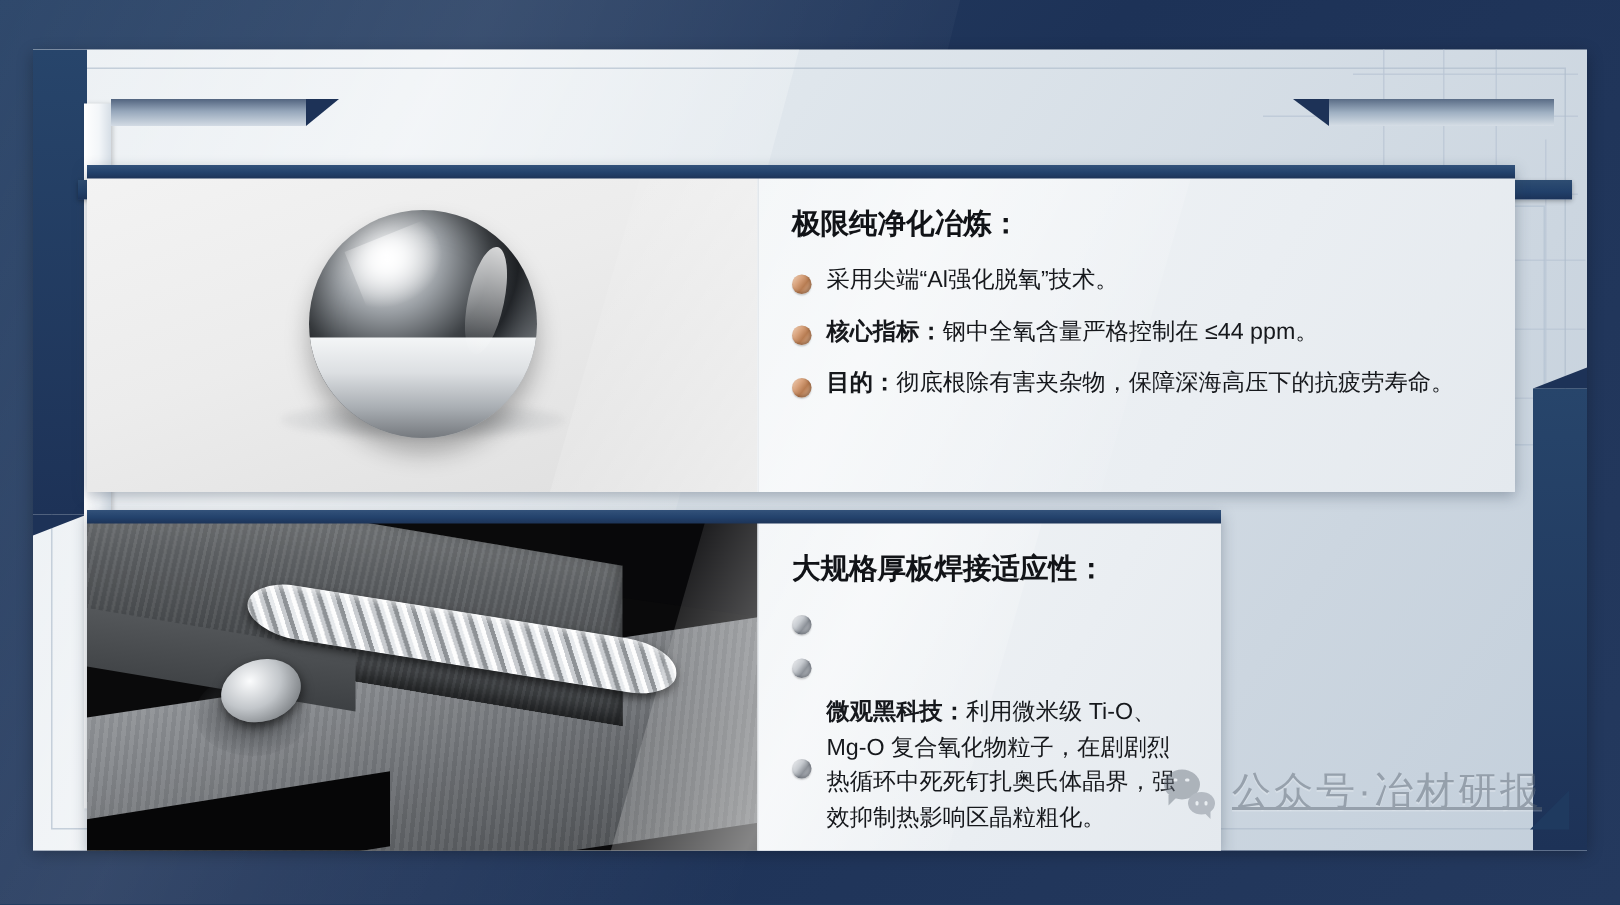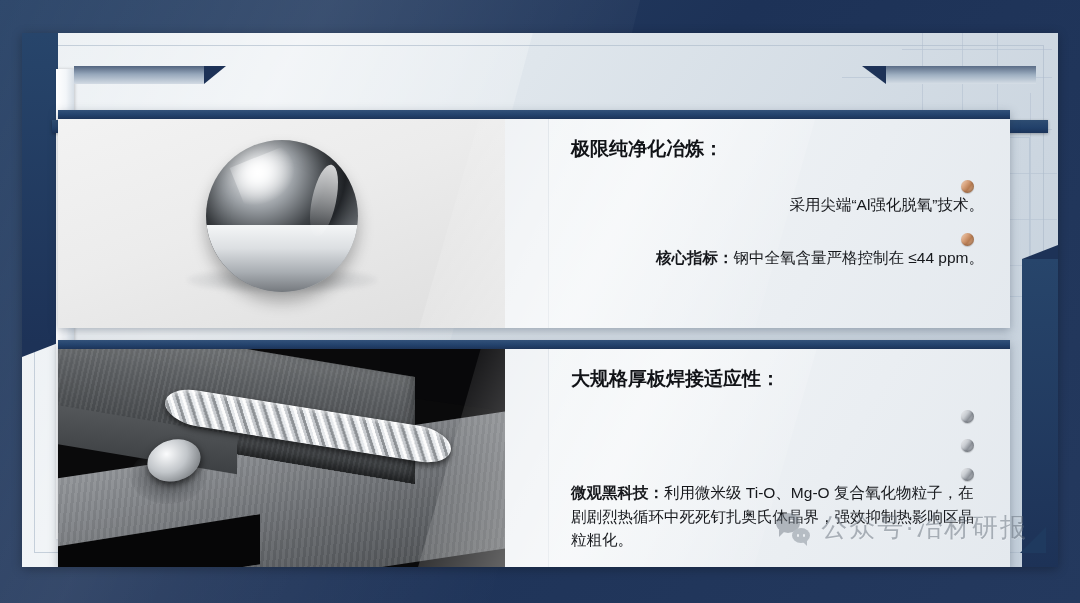--- a/index.html
+++ b/index.html
@@ -139,29 +139,28 @@
     box-shadow:0 1px 3px rgba(0,0,0,.3);
   }
 
   
   .card{
     position:absolute;
     display:flex;
     background:#eef1f4;
     box-shadow:0 3px 9px rgba(40,55,75,.34);
     overflow:hidden;
-    gap:43px;
   }
   .card-bar{
     position:absolute; left:0; top:0; right:0; height:9px;
     background:linear-gradient(180deg,#33527a 0%,#23426c 55%,#1d3458 100%);
     z-index:4;
   }
   .card1{ left:36px; top:77px; width:952px; height:218px; }
-  .card2{ left:36px; top:307px; width:952px; height:228px; }
+  .card2{ left:36px; top:307px; width:756px; height:228px; }
 
   .media{
     position:relative;
     width:447px; flex:0 0 447px;
     overflow:hidden;
   }
   .textpane{
     position:relative; flex:1;
     background:linear-gradient(120deg,#f2f5f7 0%,#eaeef2 60%,#e4e9ee 100%);
     padding:26px 26px 10px 22px;
@@ -172,23 +171,23 @@
     width:70%; height:200%;
     background:linear-gradient(100deg,rgba(255,255,255,0) 0%,rgba(255,255,255,.5) 50%,rgba(255,255,255,0) 100%);
     transform:rotate(16deg); pointer-events:none;
   }
   .heading{
     font-size:19px; font-weight:bold; color:#111317;
     margin-bottom:13px; position:relative; z-index:2;
   }
   .bullets{ list-style:none; position:relative; z-index:2; }
   .bullets li{
-    display:flex; align-items:flex-end;
+    display:flex; align-items:center;
     font-size:15.5px; color:#16181c;
-    line-height:1.52; margin-bottom:11px;flex-direction:column;
+    line-height:1.52; margin-bottom:11px;
   }
   .dot{
     flex:0 0 13px; width:13px; height:13px; margin-top:5px; margin-right:10px;
     border-radius:50%;
   }
   .dot.copper{
     background:
       linear-gradient(128deg,#f0d3bb 0%,#d8a27c 35%,#b77c52 60%,#e8c5a8 100%);
     box-shadow:inset -1px -1px 2px rgba(90,50,25,.45),0 1px 1px rgba(0,0,0,.18);
   }
@@ -306,20 +305,21 @@
   .watermark{
     position:absolute; right:30px; bottom:22px;
     display:flex; align-items:center; gap:11px;
     opacity:.46;
     z-index:6;
     pointer-events:none;
   }
   .wm-text{
     font-size:26px; color:#5c6672; letter-spacing:2px;
     text-shadow:0 1px 0 rgba(255,255,255,.5);
+    text-decoration:underline;
   }
   .wm-icon{ width:34px; height:30px; position:relative; }
   .wm-icon .b1,.wm-icon .b2{
     position:absolute; background:#6a737e; border-radius:50%;
   }
   .wm-icon .b1{ left:0; top:0; width:24px; height:20px; }
   .wm-icon .b1:after{
     content:""; position:absolute; left:3px; bottom:-4px;
     border-top:7px solid #6a737e; border-right:7px solid transparent;
   }
@@ -394,20 +394,24 @@
         <div class="textpane-sheen"></div>
         <div class="heading">极限纯净化冶炼：</div>
         <ul class="bullets">
           <li>
             <span class="dot copper"></span>
             <span class="btxt"><b></b><span>采用尖端“Al强化脱氧”技术。</span></span>
           </li>
           <li>
             <span class="dot copper"></span>
             <span class="btxt"><b>核心指标：</b><span>钢中全氧含量严格控制在 ≤44 ppm。</span></span>
+          </li>
+          <li>
+            <span class="dot copper"></span>
+            <span class="btxt"><b>目的：</b><span>彻底根除有害夹杂物，保障深海高压下的抗疲劳寿命。</span></span>
           </li>
         </ul>
       </div>
     </div>
 
     <div class="card card2">
       <div class="card-bar"></div>
       <div class="media">
         <div class="weld-scene">
           <div class="weld-dark-tr"></div>

